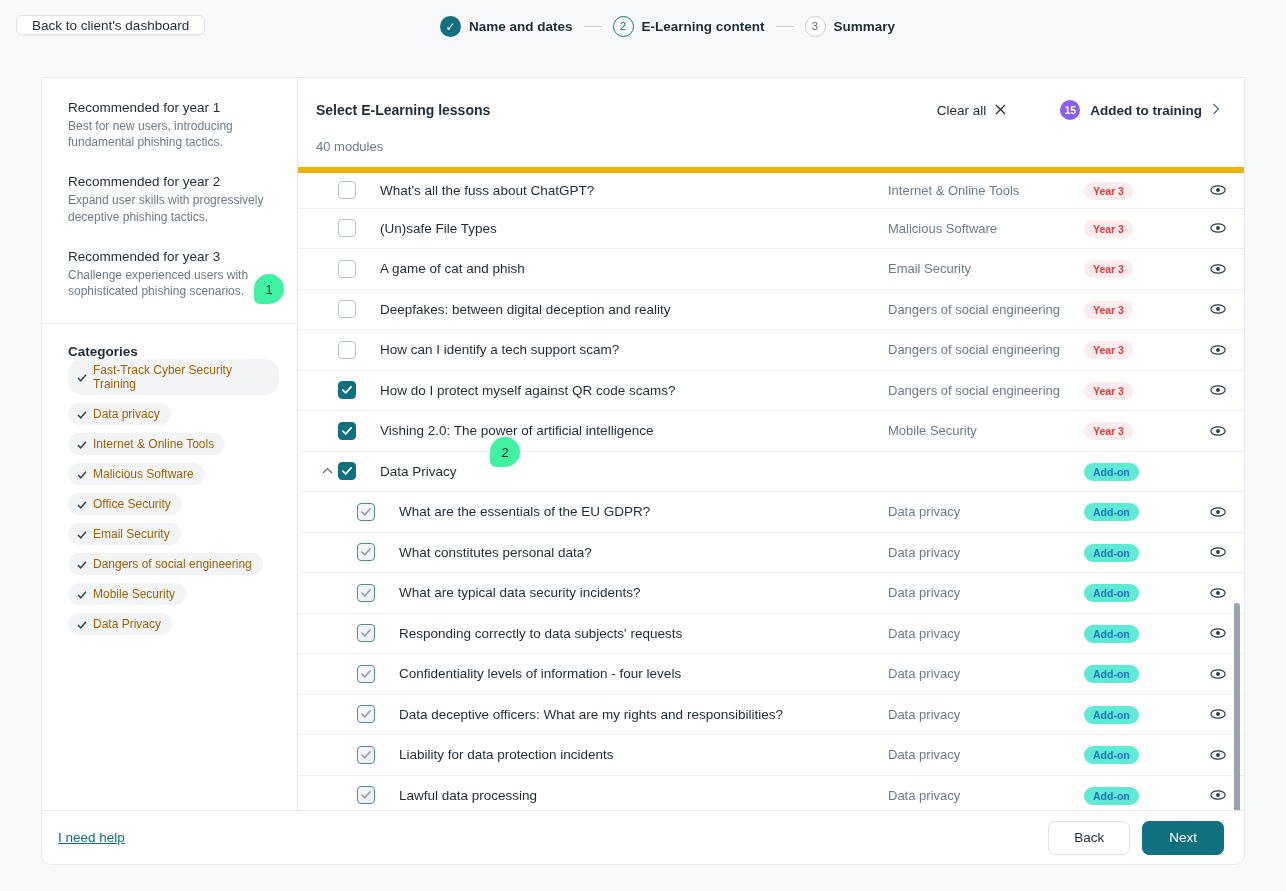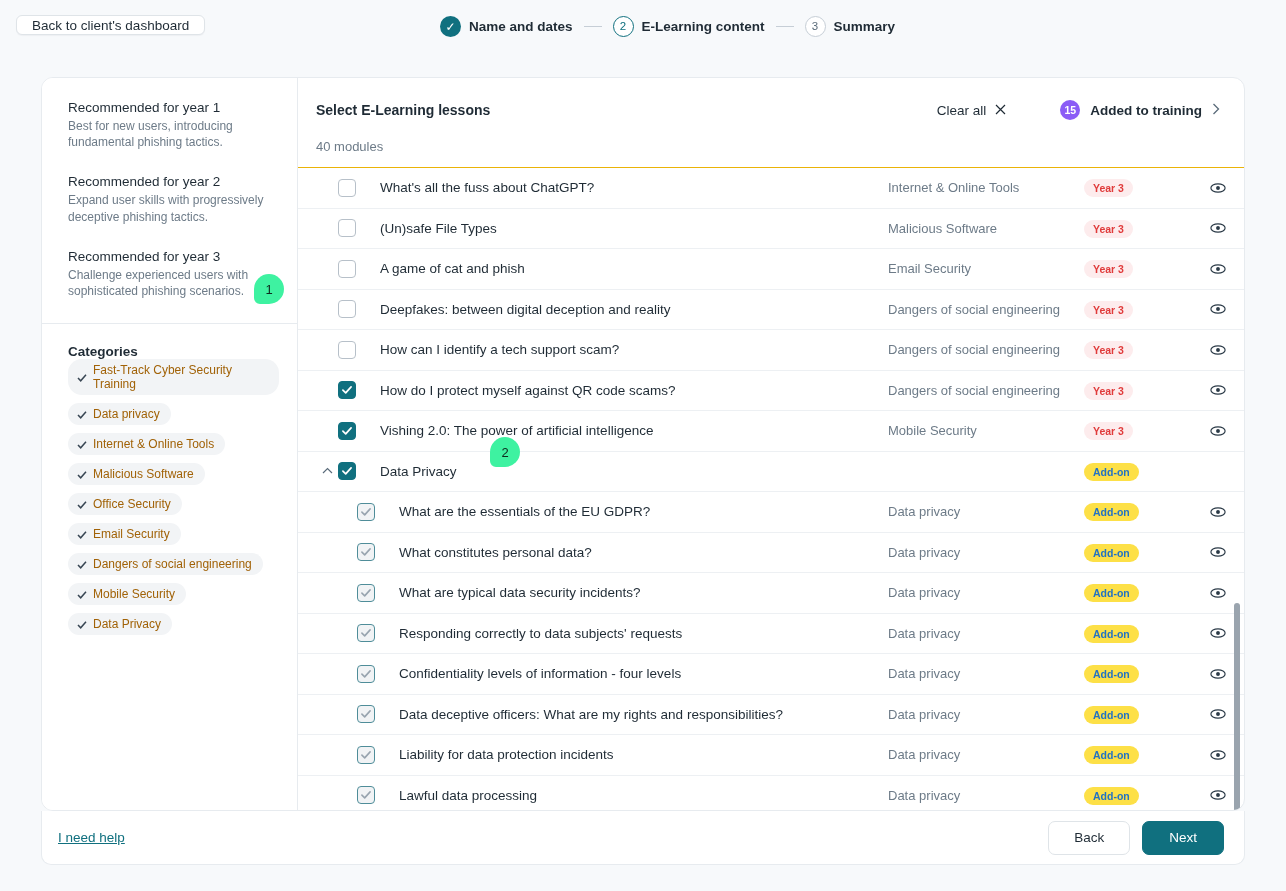--- a/index.html
+++ b/index.html
@@ -41,21 +41,21 @@
   .step-num.idle { border: 1.5px solid #c6ced6; color: #5a6b7a; background: #fff; }
   .step-label { font-weight: bold; color: #1f2b35; }
   .step-sep { width: 18px; height: 1px; background: #c6ced6; margin: 0 11px; }
 
   
   .card {
     position: absolute; left: 41px; top: 77px;
     width: 1204px; height: 734px;
     background: #ffffff;
     border: 1px solid #e7ebef;
-    border-radius: 12px;
+    border-radius: 1px;
     overflow: hidden;
     display: flex;
   }
   
   .sidebar {
     width: 256px; flex: 0 0 256px;
     border-right: 1px solid #e7ebef;
     padding: 22px 0 0 0;
     position: relative;
     background: #fff;
@@ -95,40 +95,40 @@
   }
   .modules-count { font-size: 13px; color: #6d7b88; margin-top: 19px; }
 
   .table-wrap { position: relative; margin-top: 13px; flex: 1; overflow: hidden; }
   .row {
     display: flex; align-items: center;
     height: 40.5px;
     border-top: 1px solid #edf0f3;
     padding-left: 18px; padding-right: 18px;
   }
-  .row.first { border-top: 1px solid #eab308; }
+  .row.first { border-top: 6px solid #eab308; }
   .cell-chev { width: 22px; flex: 0 0 22px; display: flex; align-items: center; justify-content: center; color: #5a6b7a; font-size: 11px; cursor: pointer; }
   .cell-chk  { width: 42px; flex: 0 0 42px; display: flex; align-items: center; }
   .cell-title{ flex: 1; font-size: 13.5px; color: #1f2b35; min-width: 0; white-space: nowrap; overflow: hidden; text-overflow: ellipsis; }
   .cell-cat  { width: 196px; flex: 0 0 196px; font-size: 13px; color: #6d7b88; }
   .cell-badge{ width: 110px; flex: 0 0 110px; }
   .cell-eye  { width: 32px; flex: 0 0 32px; display: flex; align-items: center; justify-content: flex-end; cursor: pointer; }
 
   .row.child .cell-chk { margin-left: 19px; }
   .row.child .cell-title { margin-left: 0px; }
 
   .cb { width: 18px; height: 18px; border-radius: 4px; position: relative; cursor: pointer; }
   .cb.off { background: #fff; border: 1.5px solid #b7c0c9; }
   .cb.on  { background: #10707f; border: 1.5px solid #10707f; }
   .cb.disabled { background: #f1f3f5; border: 1.5px solid #4f8d99; }
   .cb svg { position: absolute; left: 50%; top: 50%; transform: translate(-50%,-50%); }
 
   .badge { display: inline-block; font-size: 10.5px; font-weight: bold; border-radius: 10px; padding: 3px 9px; }
   .badge.year { background: #fdeced; color: #e03b3b; }
-  .badge.addon { background: #fde047; color: #2272c4; }
+  .badge.addon { background: #5eead4; color: #2272c4; }
 
   
   .scrollbar {
     position: absolute; right: 4px; top: 436px; width: 6px; height: 260px;
     background: #9aa4ae; border-radius: 3px; cursor: pointer;
   }
 
   
   .footer {
     position: absolute; left: 41px; top: 811px; width: 1204px; height: 54px;

